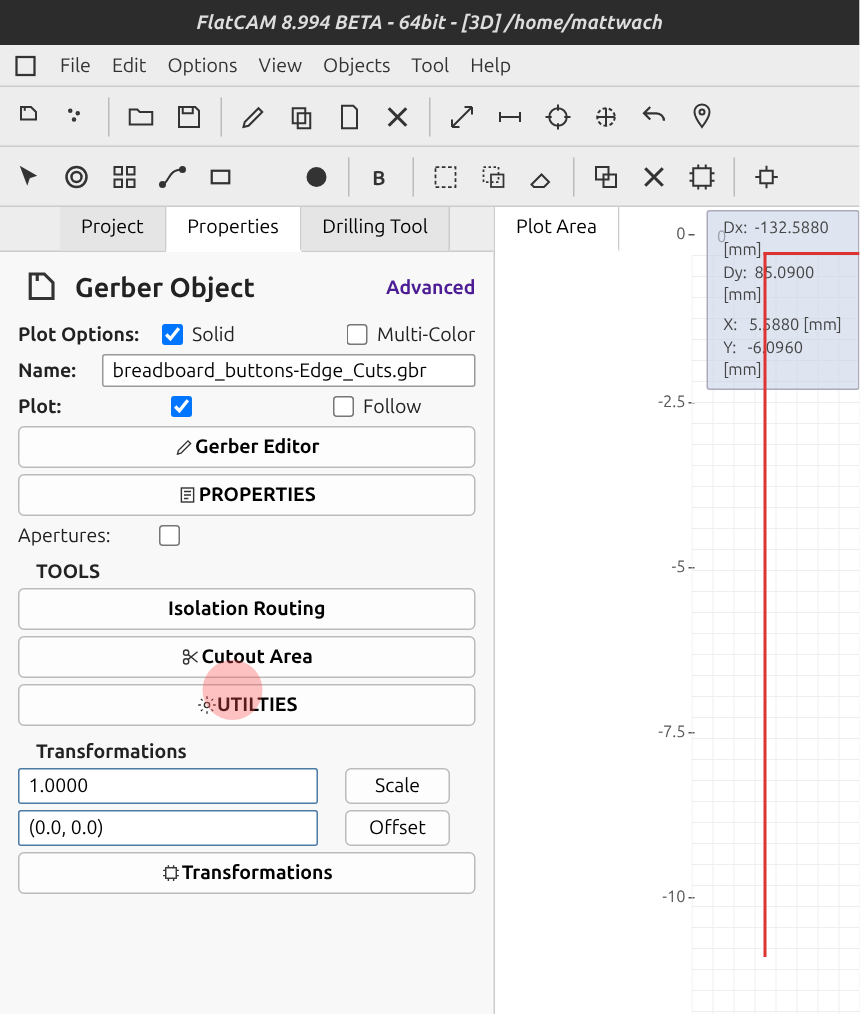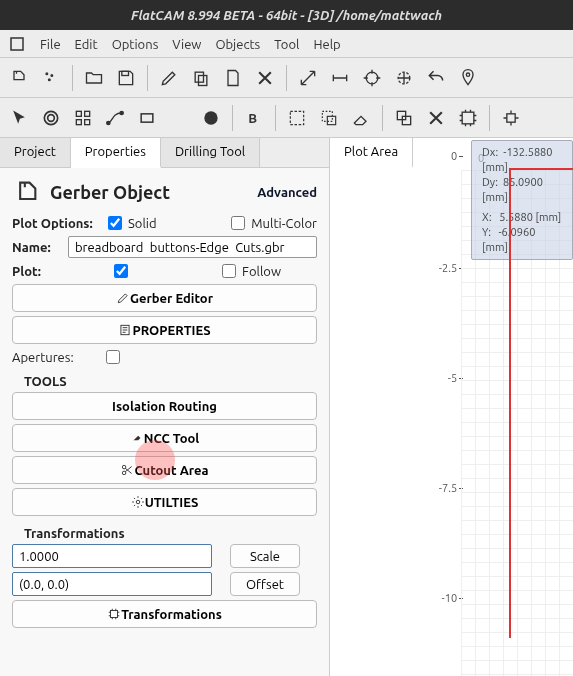--- a/index.html
+++ b/index.html
@@ -13,29 +13,29 @@
   .menubar .menu-item { color: #333; cursor: pointer; }
   
   .toolbar { background: #ededed; height: 40px; display: flex; align-items: center; padding: 0 4px; gap: 2px; border-bottom: 1px solid #ccc; }
   .toolbar .tbtn { width: 30px; height: 30px; display: inline-flex; align-items: center; justify-content: center; color: #444; border-radius: 3px; }
   .toolbar .sep { width: 1px; height: 26px; background: #bbb; margin: 0 4px; }
   .toolbar svg { width: 20px; height: 20px; }
   
   .workspace { display: flex; height: calc(100% - 138px); }
   
   .left-panel { width: 330px; background: #f8f8f8; border-right: 1px solid #ccc; display: flex; flex-direction: column; }
-  .tabs { display: flex; background: #ededed; border-bottom: 1px solid #ccc; height: 30px; }
+  .tabs { display: flex; background: #ededed; border-bottom: 1px solid #ccc; height: 30px; padding-left: 40px; }
   .tab { padding: 6px 14px; font-size: 13px; border-right: 1px solid #ccc; background: #e5e5e5; cursor: pointer; }
   .tab.active { background: #fff; border-bottom: 2px solid #fff; margin-bottom: -1px; font-weight: normal; }
   
   .panel-body { padding: 10px 12px; overflow-y: auto; flex: 1; font-size: 13px; color: #222; }
   .header-row { display: flex; align-items: center; gap: 10px; margin-bottom: 10px; }
   .header-row .hicon { width: 28px; height: 28px; }
   .header-row .htitle { font-size: 18px; font-weight: bold; flex:1; }
-  .header-row .adv { color: #0f172a; font-weight: bold; font-size: 13px; }
+  .header-row .adv { color: #4c1d95; font-weight: bold; font-size: 13px; }
   
   .row { display: flex; align-items: center; gap: 6px; margin: 6px 0; font-size: 13px; }
   .row label.key { font-weight: bold; min-width: 90px; }
   .row .plain { font-weight: bold; }
   input[type=text].field { flex:1; border: 1px solid #999; padding: 3px 6px; font-size: 13px; background: #fff; border-radius: 2px; }
   input[type=text].num { width: 200px; border: 1px solid #4a7aa5; padding: 4px 6px; font-size: 13px; background: #fff; border-radius: 2px; }
   input[type=checkbox] { width: 14px; height: 14px; }
   
   .wide-btn { width: 100%; display: flex; align-items: center; justify-content: center; gap: 0; padding: 6px 0; margin: 4px 0; background: #fdfdfd; border: 1px solid #bbb; border-radius: 4px; font-size: 13px; font-weight: bold; cursor: pointer; }
   .wide-btn svg { width: 14px; height: 14px; }
@@ -320,26 +320,20 @@
         <span class="plain" style="font-weight:normal">Apertures:</span>
         <span style="width:20px"></span>
         <input type="checkbox" style="">
       </div>
 
       <div class="section-label">TOOLS</div>
 
       <button class="wide-btn">
         <span>Isolation Routing</span>
       </button>
-      <button class="wide-btn">
-        <svg viewBox="0 0 24 24" fill="#333">
-            <path d="M4 18l10-10 4 4-4 4H6z"></path>
-          </svg>
-        <span>NCC Tool</span>
-      </button>
       <button class="wide-btn" style="position:relative">
         <svg viewBox="0 0 24 24" fill="none" stroke="#333" stroke-width="1.6">
             <circle cx="7" cy="7" r="3"></circle>
             <circle cx="7" cy="17" r="3"></circle>
             <path d="M9 9l11 9M9 15l11-9"></path>
           </svg>
         <span>Cutout Area</span>
       </button>
 
       <button class="wide-btn">

